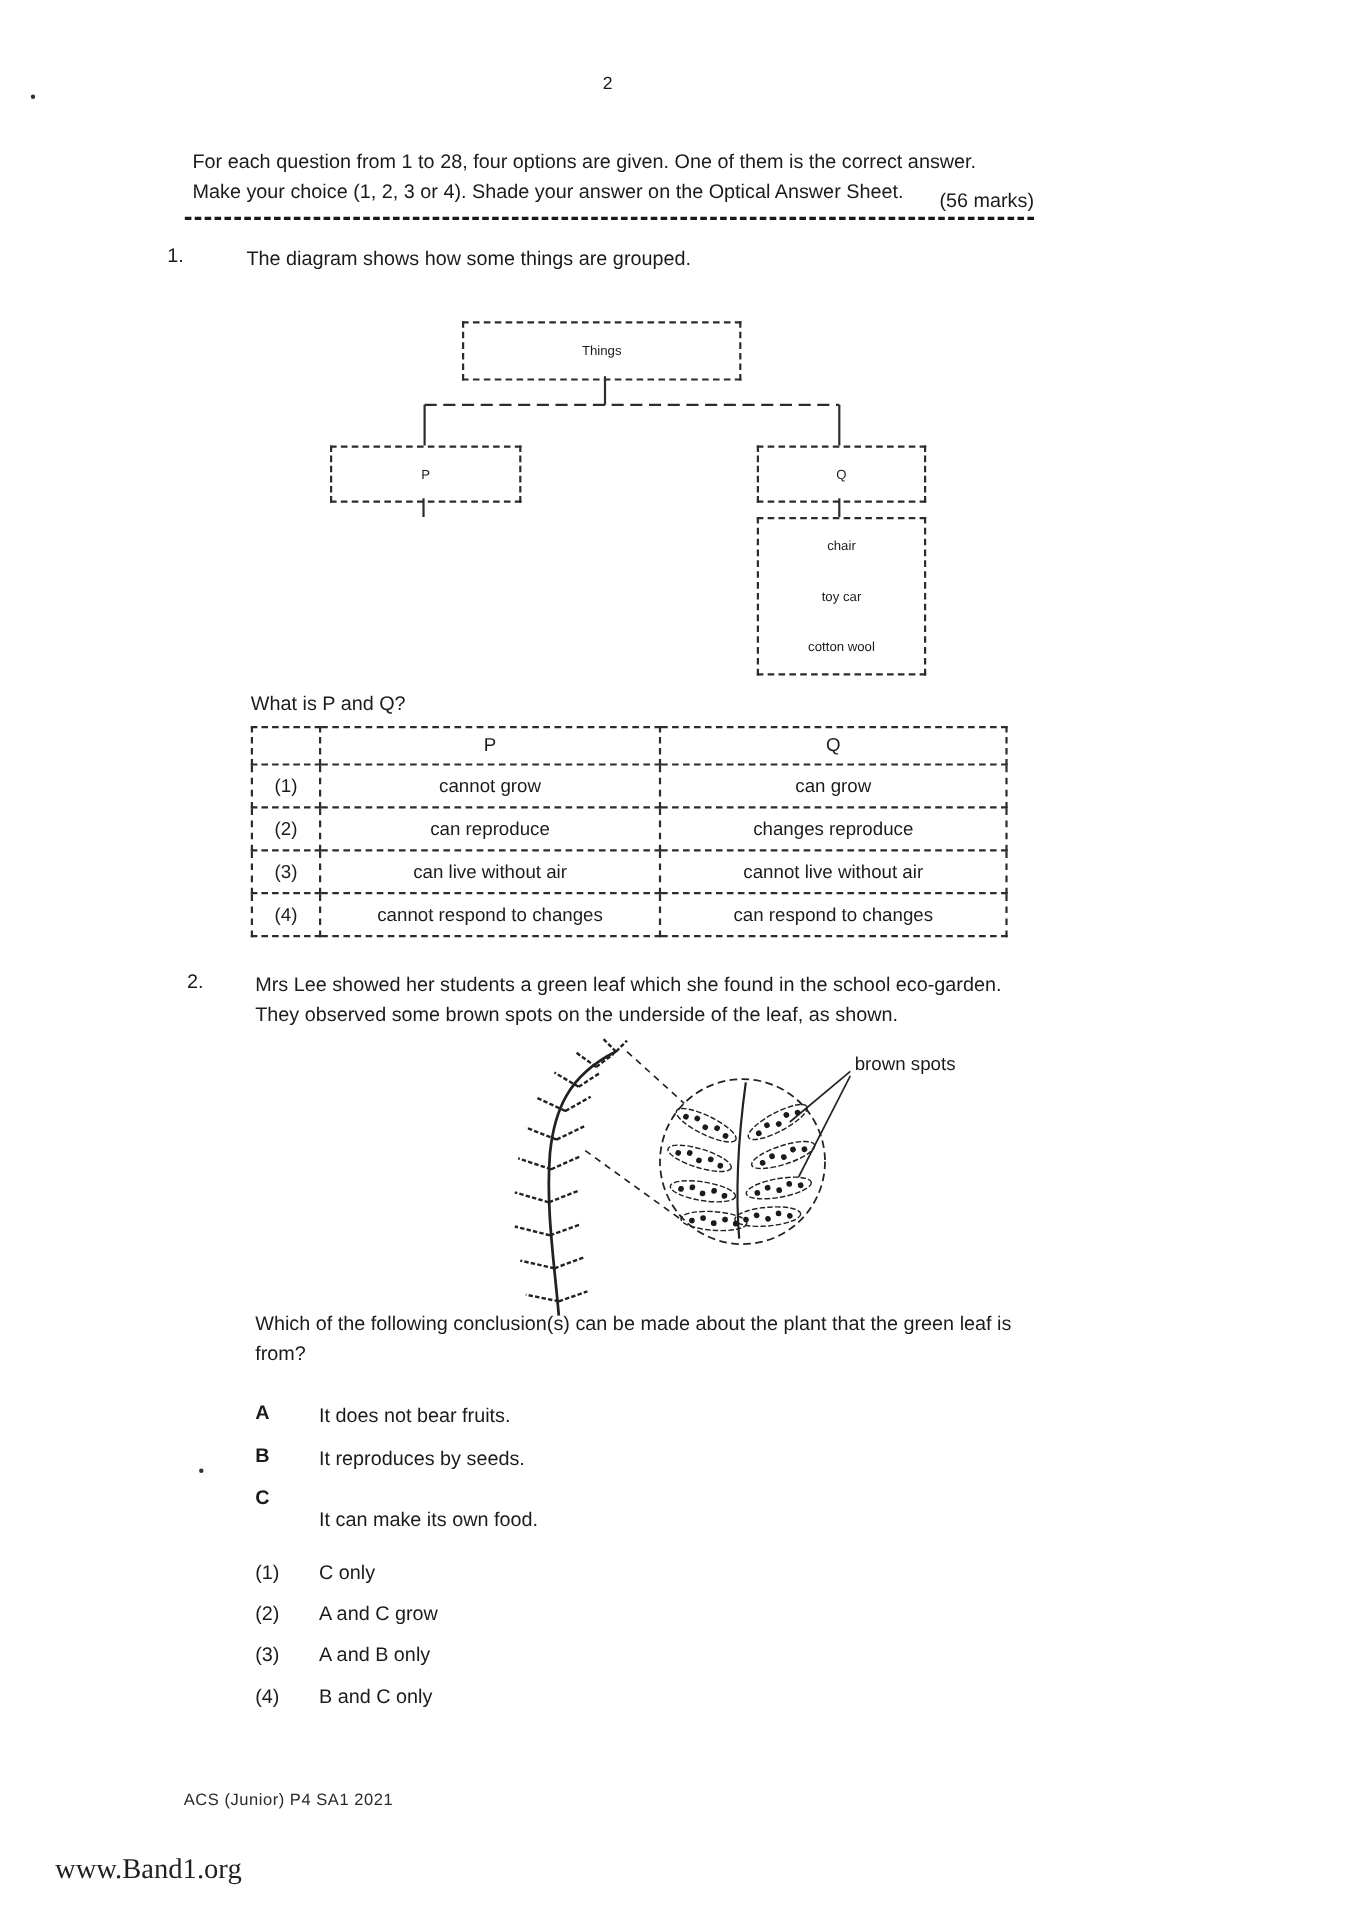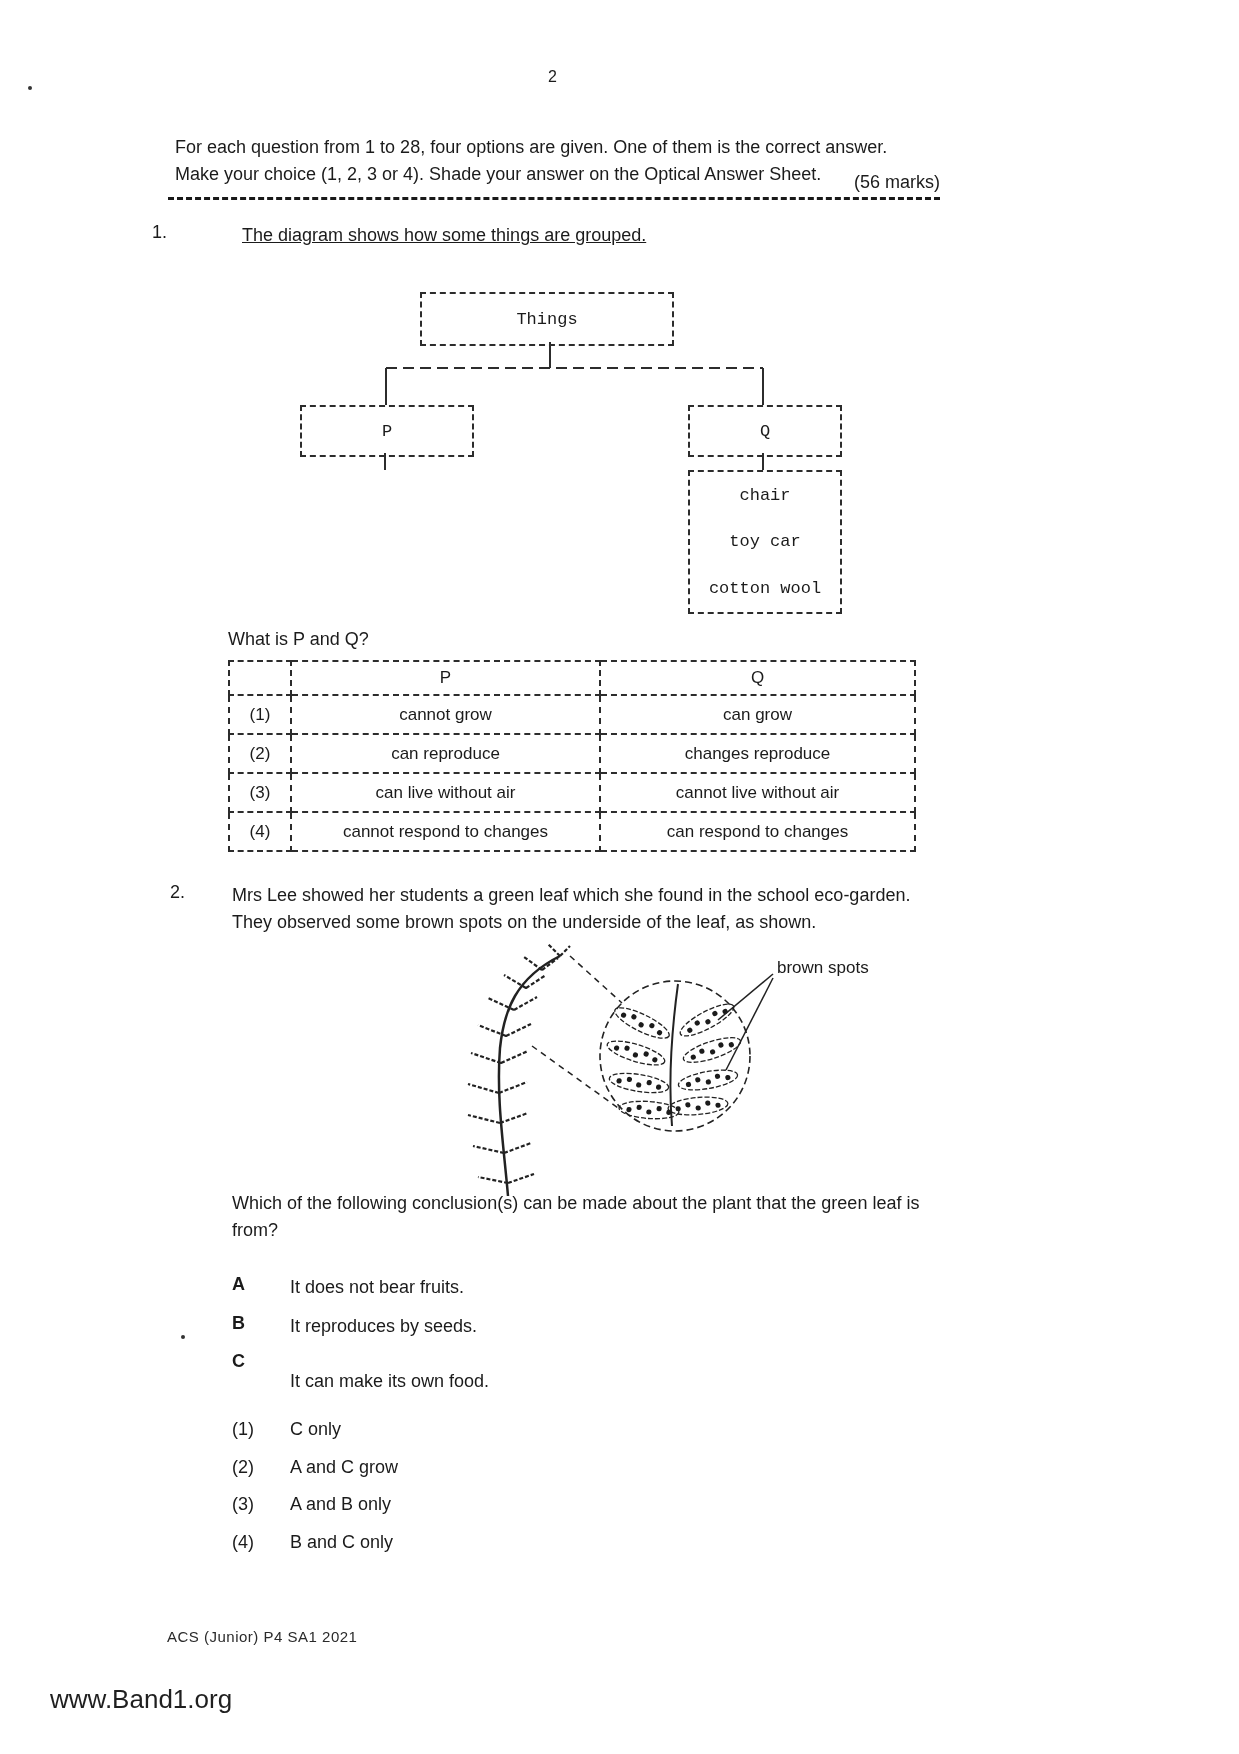--- a/index.html
+++ b/index.html
@@ -18,56 +18,56 @@
   .rule { left:168px; top:197px; width:772px; border-top:3px dashed #191919; }
 
   
   .qnum { font-size:18px; }
   .stmt-letter { font-weight:bold; font-size:18px; }
 
   
   .dbox {
     position:absolute; border:2px dashed #2c2c2c;
     display:flex; align-items:center; justify-content:center;
-    font-size:17px; text-align:center;font-family:Liberation Mono, monospace;
+    font-size:12px; text-align:center;
   }
   .items { flex-direction:column; justify-content:space-around; padding:6px 0; }
 
   
   table.answers { border-collapse:collapse; font-size:17px; color:#1b1b1b; }
   table.answers th, table.answers td {
     border:2px dashed #2c2c2c; text-align:center; font-weight:normal; padding:0;
   }
   table.answers th { height:32px; }
   table.answers td { height:37px; }
   .col-n { width:60px; }
   .col-p { width:307px; }
   .col-q { width:313px; }
 
   .footer { left:167px; top:1628px; font-size:15px; color:#2a2a2a; letter-spacing:0.5px; }
-  .watermark { left:50px; top:1684px; font-family:Liberation Sans, sans-serif; font-size:26px; color:#1f1f1f; }
+  .watermark { left:50px; top:1684px; font-family:Liberation Serif, serif; font-size:26px; color:#1f1f1f; }
 </style>
 </head>
 <body>
 
 <div class="page">
 
   <div class="abs" style="left:548px; top:68px; font-size:16px;">2</div>
   <div class="speck" style="left:28px; top:86px;"></div>
   <div class="speck" style="left:181px; top:1335px;"></div>
 
   <div class="abs instructions t18">
     <div>For each question from 1 to 28, four options are given. One of them is the correct answer.</div>
     <div>Make your choice (1, 2, 3 or 4). Shade your answer on the Optical Answer Sheet.</div>
   </div>
   <div class="abs marks">(56 marks)</div>
   <div class="abs rule"></div>
 
   <div class="abs qnum" style="left:152px; top:222px;">1.</div>
-  <div class="abs t18" style="left:242px; top:222px;text-decoration:underline;">The diagram shows how some things are grouped.</div>
+  <div class="abs t18" style="left:224px; top:222px;">The diagram shows how some things are grouped.</div>
 
   <svg class="abs" style="left:250px; top:330px;" width="560" height="150">
     <g stroke="#2c2c2c" stroke-width="2" fill="none">
       <line x1="300" y1="12" x2="300" y2="38"></line>
       <line x1="136" y1="38" x2="513" y2="38" stroke-dasharray="11,6"></line>
       <line x1="136" y1="38" x2="136" y2="75"></line>
       <line x1="513" y1="38" x2="513" y2="75"></line>
       <line x1="135" y1="123" x2="135" y2="140"></line>
       <line x1="513" y1="123" x2="513" y2="140"></line>
     </g>

